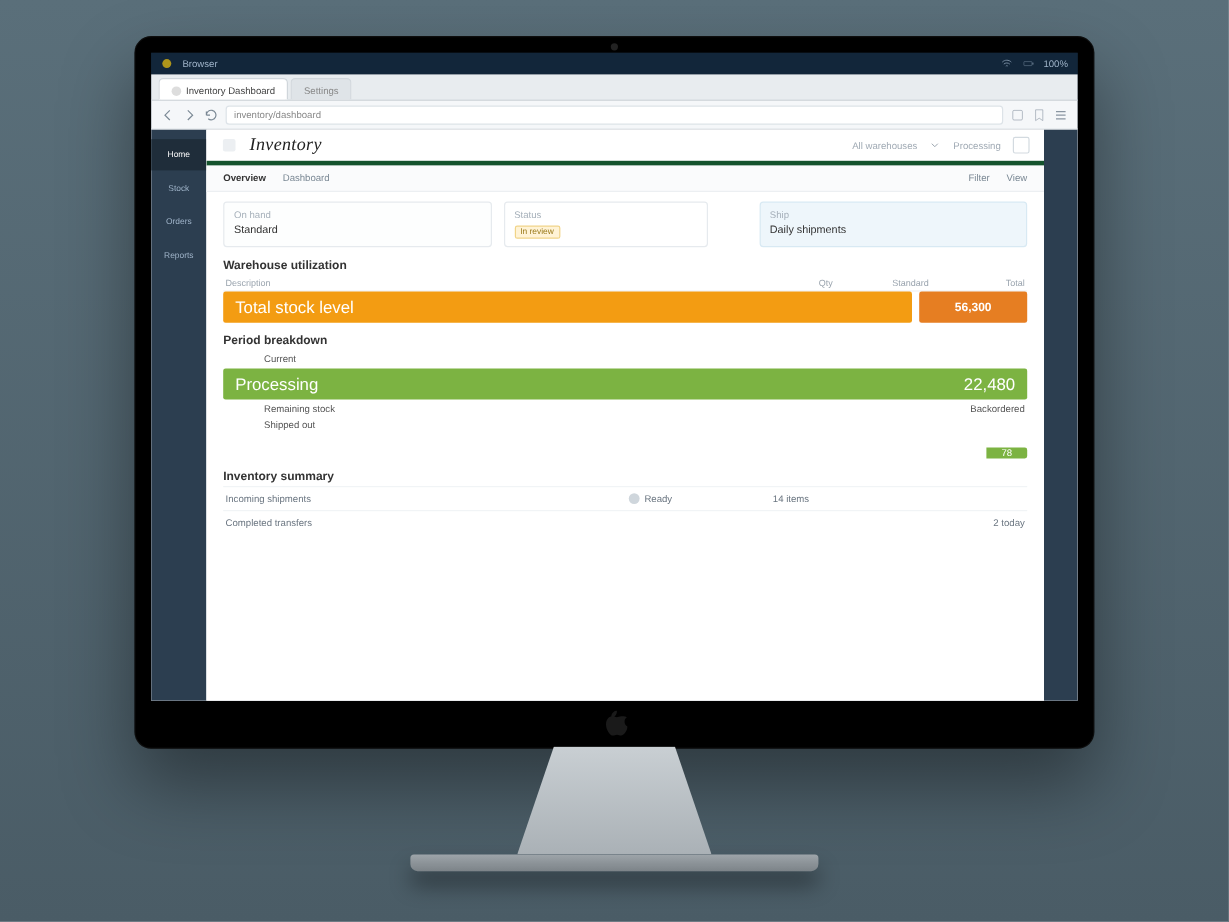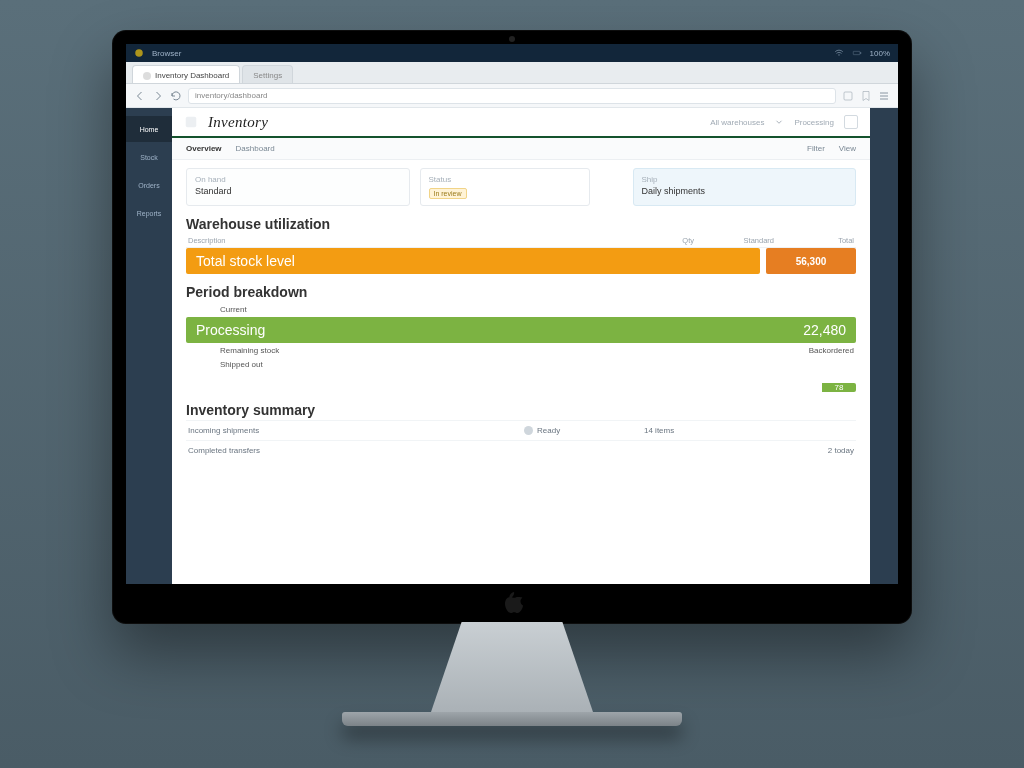--- a/index.html
+++ b/index.html
@@ -44,33 +44,33 @@
   
   .app { flex:1; display:flex; background:#f4f6f8; overflow:hidden; }
   .sidebar { width: 46px; background:#2c3e50; display:flex; flex-direction:column; padding-top:8px; }
   .sidebar .sitem { height:26px; display:flex; align-items:center; justify-content:center; color:#9fb3c8; font-size:7px; margin-bottom:2px; cursor:pointer; }
   .sidebar .sitem.active { background:#1f2d3a; color:#fff; }
 
   .rightpad { width: 28px; background:#2c3e50; }
 
   .main { flex:1; background:#fff; display:flex; flex-direction:column; overflow:hidden; }
 
-  .apptop { height:30px; border-bottom:2px solid #14532d; display:flex; align-items:center; padding:0 12px; gap:10px; background:#fff; }
+  .apptop { height:30px; border-bottom:4px solid #14532d; display:flex; align-items:center; padding:0 12px; gap:10px; background:#fff; }
   .apptop .title { font-family: Georgia, 'Times New Roman', serif; font-style:italic; font-size:15px; color:#222; font-weight:500; letter-spacing:0.3px; }
   .apptop .spacer { flex:1; }
   .apptop .meta { font-size:8px; color:#a0aab4; }
   .apptop .sq { width:14px;height:14px;border:1px solid #d3dae0;border-radius:2px; }
 
   .subnav { height:22px; border-bottom:1px solid #eceff2; display:flex; align-items:center; padding:0 14px; gap:14px; font-size:8px; color:#7a8894; background:#fafbfc; }
   .subnav .lead { color:#333; font-weight:600; }
   .subnav .spacer{flex:1;}
 
   .content { flex:1; padding:8px 14px 12px; overflow:hidden; display:flex; flex-direction:column; gap:8px; }
 
-  .secthead { font-size:14px; color:#333; font-weight:600; padding:2px 0; }
+  .secthead { font-size:10px; color:#333; font-weight:600; padding:2px 0; }
 
   .cardsrow { display:flex; gap:10px; }
   .card { flex:1; border:1px solid #e6eaee; border-radius:3px; padding:6px 8px; background:#fdfefe; min-height:34px; }
   .card.lead { flex:0 0 170px; background:#fff; }
   .card .clabel { font-size:8px; color:#a6b0ba; }
   .card .cval { font-size:9px; color:#333; margin-top:2px; }
   .card.blue { background:#eef6fb; border-color:#d8e9f3;margin-left:33px; }
   .chip { display:inline-block; background:#fff3d6; border:1px solid #f1d488; color:#9a7a1a; font-size:7px; padding:1px 4px; border-radius:2px; }
 
   .listhead { display:flex; font-size:7.5px; color:#9aa4ae; padding:2px 2px; border-bottom:1px solid #eef1f4; }

